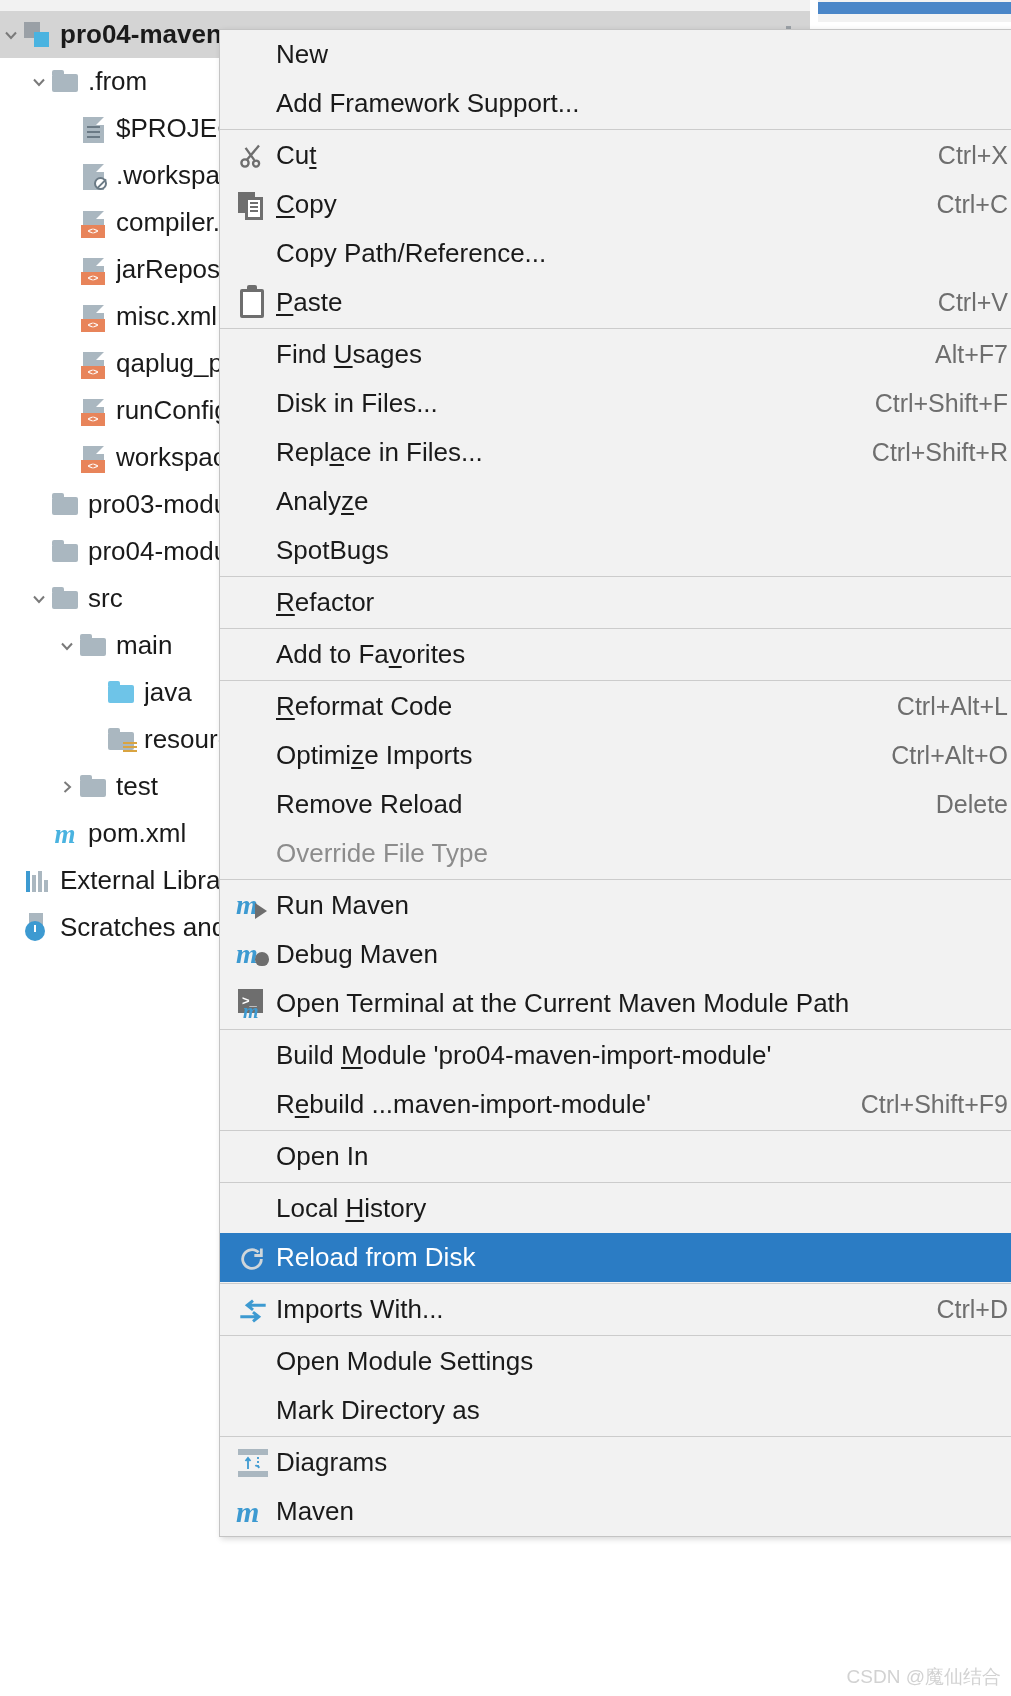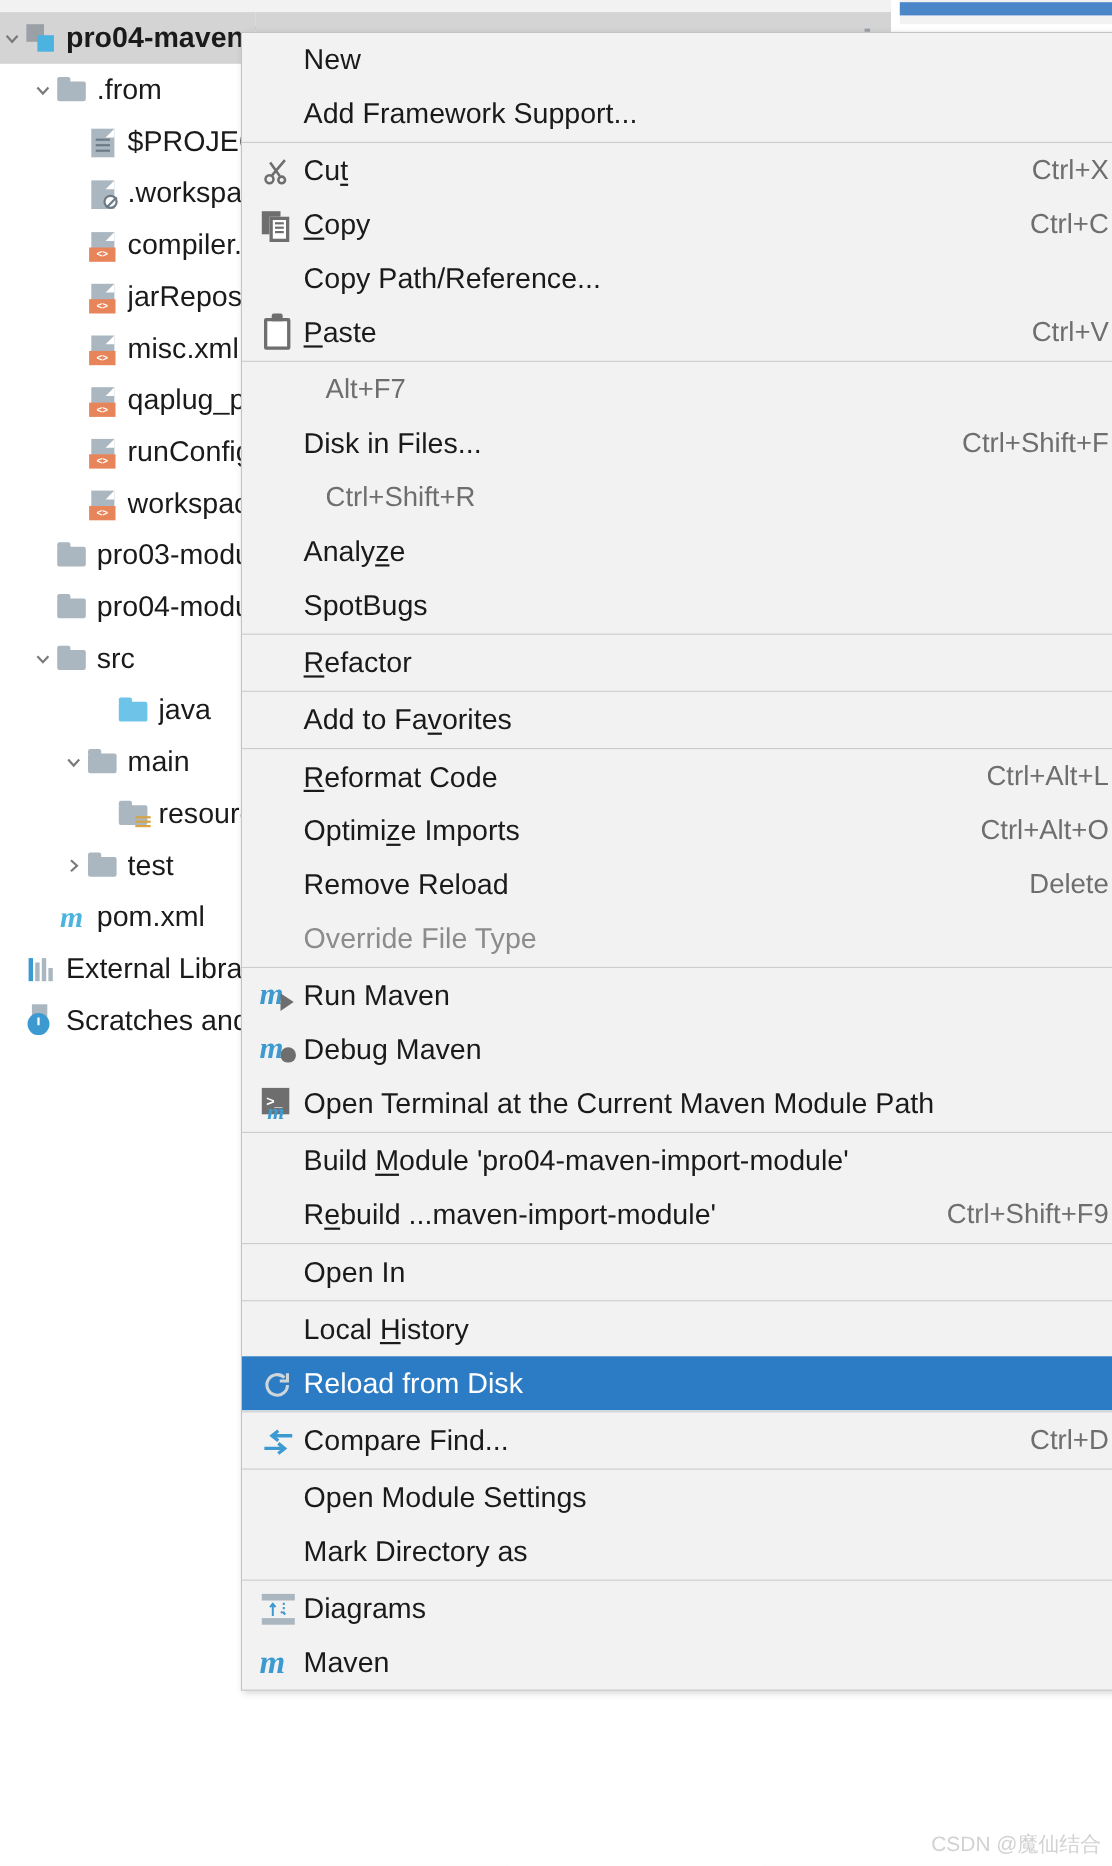--- a/index.html
+++ b/index.html
@@ -311,38 +311,38 @@
           <svg width="18" height="18" viewBox="0 0 18 18">
             <path d="M4 6.5 L9 12 L14 6.5" stroke="#7a7a7a" stroke-width="2" fill="none"></path>
           </svg>
         </span>
         <span class="ic">
           <span class="folder-s"></span>
         </span>
         <span class="label">src</span>
       </div>
       <div class="tree-row">
-        <span style="display: inline-block; width: 84px; min-width: 84px;"></span>
-        <span class="arrow"></span>
-        <span class="ic">
-          <span class="folder-s folder-blue"></span>
-        </span>
-        <span class="label">java</span>
-      </div>
-      <div class="tree-row">
         <span style="display: inline-block; width: 56px; min-width: 56px;"></span>
         <span class="arrow">
           <svg width="18" height="18" viewBox="0 0 18 18">
             <path d="M4 6.5 L9 12 L14 6.5" stroke="#7a7a7a" stroke-width="2" fill="none"></path>
           </svg>
         </span>
         <span class="ic">
           <span class="folder-s"></span>
         </span>
         <span class="label">main</span>
+      </div>
+      <div class="tree-row">
+        <span style="display: inline-block; width: 84px; min-width: 84px;"></span>
+        <span class="arrow"></span>
+        <span class="ic">
+          <span class="folder-s folder-blue"></span>
+        </span>
+        <span class="label">java</span>
       </div>
       <div class="tree-row">
         <span style="display: inline-block; width: 84px; min-width: 84px;"></span>
         <span class="arrow"></span>
         <span class="ic">
           <span class="folder-s"></span>
           <span class="folder-res-lines">
             <i></i>
             <i></i>
             <i></i>
@@ -436,29 +436,31 @@
       <div class="mi">
         <span class="mi-icon">
           <span class="g-paste"></span>
         </span>
         <span class="mi-label"><u>P</u>aste</span>
         <span class="mi-short">Ctrl+V</span>
       </div>
       <div class="sep"></div>
       <div class="mi">
         <span class="mi-icon"></span>
+        <span class="mi-label">Find <u>U</u>sages</span>
         <span class="mi-short">Alt+F7</span>
       </div>
       <div class="mi">
         <span class="mi-icon"></span>
         <span class="mi-label">Disk in Files...</span>
         <span class="mi-short">Ctrl+Shift+F</span>
       </div>
       <div class="mi">
         <span class="mi-icon"></span>
+        <span class="mi-label">Repl<u>a</u>ce in Files...</span>
         <span class="mi-short">Ctrl+Shift+R</span>
       </div>
       <div class="mi">
         <span class="mi-icon"></span>
         <span class="mi-label">Analy<u>z</u>e</span>
       </div>
       <div class="mi">
         <span class="mi-icon"></span>
         <span class="mi-label">SpotBugs</span>
       </div>
@@ -552,21 +554,21 @@
         <span class="mi-label">Reload from Disk</span>
       </div>
       <div class="sep"></div>
       <div class="mi">
         <span class="mi-icon">
           <svg class="g-compare" viewBox="0 0 26 22">
             <path d="M2 16 H16 M13 12 L18 16 L13 20" stroke="#3d9ad1" stroke-width="2.6" fill="none"></path>
             <path d="M24 6 H10 M13 2 L8 6 L13 10" stroke="#3d9ad1" stroke-width="2.6" fill="none"></path>
           </svg>
         </span>
-        <span class="mi-label">Compare Find...</span>
+        <span class="mi-label">Imports With...</span>
         <span class="mi-short">Ctrl+D</span>
       </div>
       <div class="sep"></div>
       <div class="mi">
         <span class="mi-icon"></span>
         <span class="mi-label">Open Module Settings</span>
       </div>
       <div class="mi">
         <span class="mi-icon"></span>
         <span class="mi-label">Mark Directory as</span>

